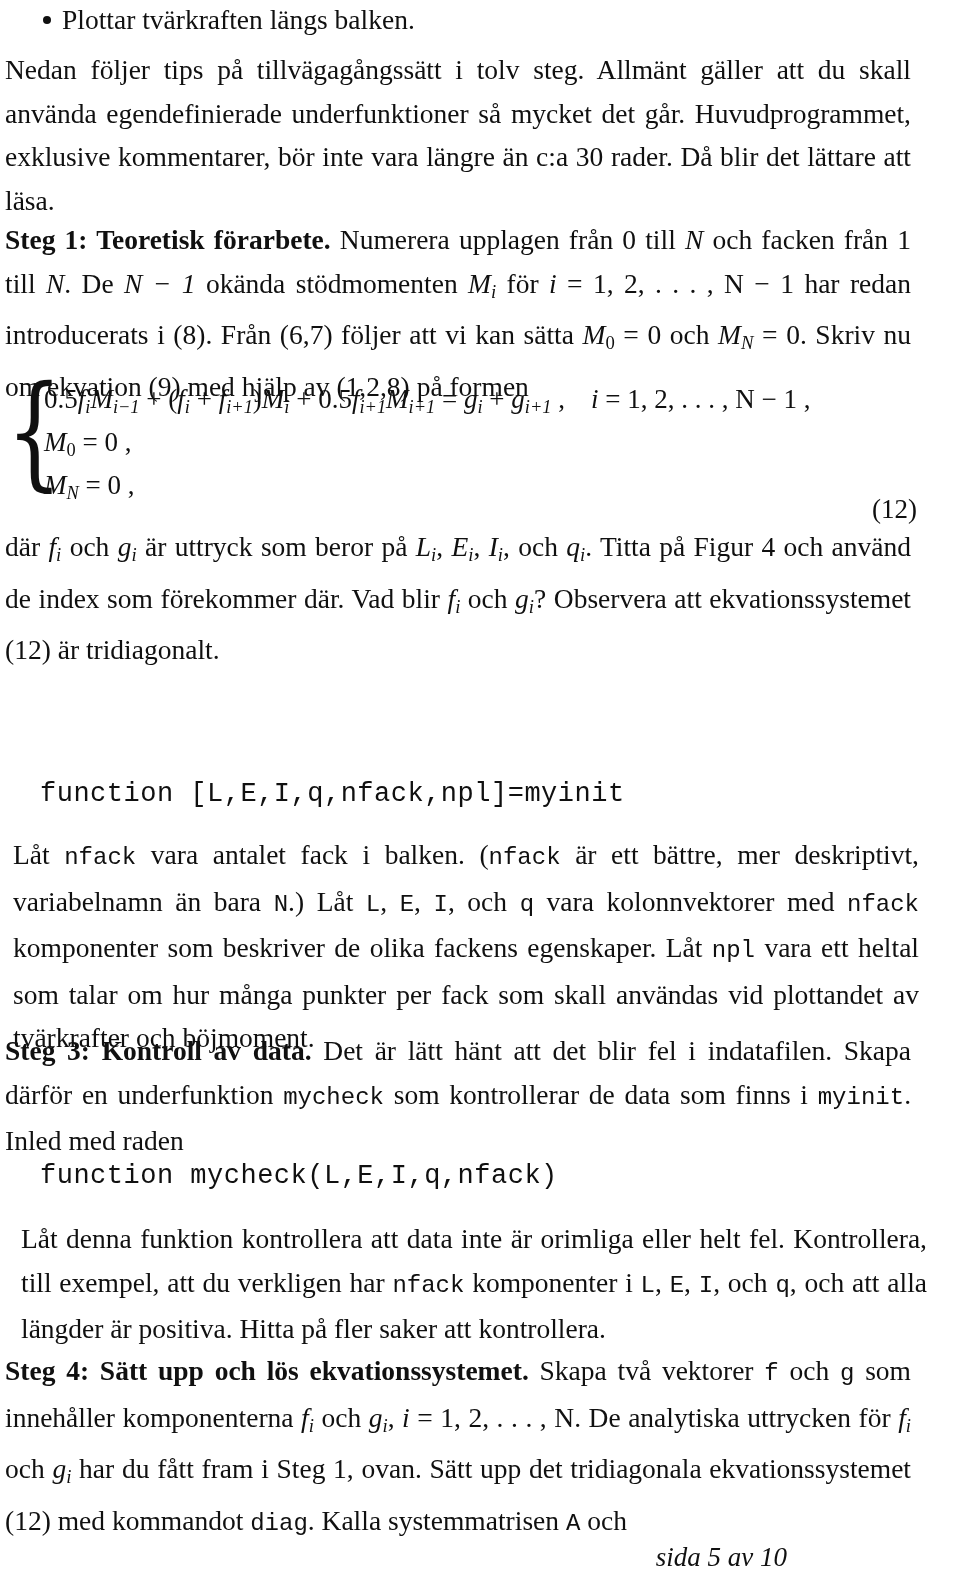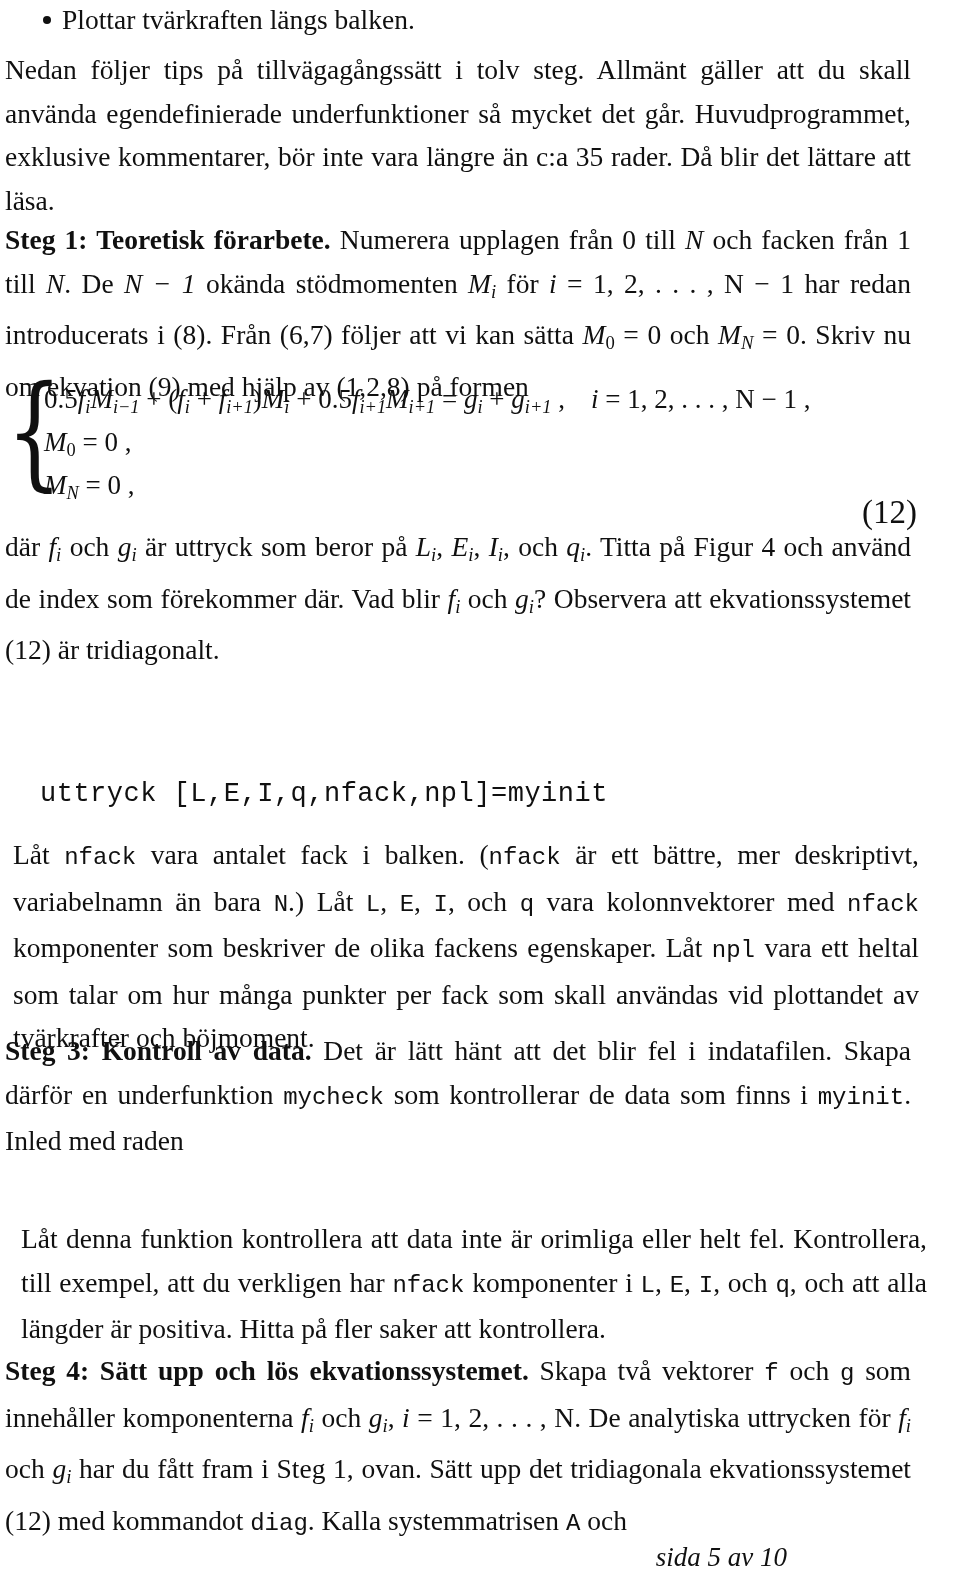--- a/index.html
+++ b/index.html
@@ -110,21 +110,21 @@
     width: 900px;
   }
   .eqline {
     font-size: 27px;
     line-height: 35px;
     white-space: nowrap;
   }
   .eqtag {
     position: absolute;
     right: 43px;
-    font-size: 33px;
+    font-size: 27px;
   }
 
   .footer {
     position: absolute;
     right: 56px;
     bottom: 6px;
     font-style: italic;
     font-size: 27px;
   }
 </style>
@@ -134,21 +134,21 @@
 <div class="page">
 
   <div class="col" style="top:-2px;">
     <div class="bulletline">
       <span class="bullet-dot"></span>
       <span>Plottar tvärkraften längs balken.</span>
     </div>
   </div>
 
   <div class="col" style="top:48px;">
-    <p class="para">Nedan följer tips på tillvägagångssätt i tolv steg. Allmänt gäller att du skall använda egendefinierade underfunktioner så mycket det går. Huvudprogrammet, exklusive kommentarer, bör inte vara längre än c:a 35 rader. Då blir det lättare att läsa.</p>
+    <p class="para">Nedan följer tips på tillvägagångssätt i tolv steg. Allmänt gäller att du skall använda egendefinierade underfunktioner så mycket det går. Huvudprogrammet, exklusive kommentarer, bör inte vara längre än c:a 30 rader. Då blir det lättare att läsa.</p>
   </div>
 
   <div class="col" style="top:218px;">
     <p class="para"><b class="run-in">Steg 1: Teoretisk förarbete.</b><span> Numerera upplagen från 0 till </span><span class="m">N</span><span> och facken från 1 till </span><span class="m">N</span><span>. De </span><span class="m">N − 1</span><span> okända stödmomenten </span><span class="m">M</span><sub>i</sub><span> för </span><span class="m">i</span><span class="m mu"> = 1, 2, . . . , N − 1</span><span> har redan introducerats i (8). Från (6,7) följer att vi kan sätta </span><span class="m">M</span><sub class="up">0</sub><span class="m mu"> = 0</span><span> och </span><span class="m">M</span><sub>N</sub><span class="m mu"> = 0</span><span>. Skriv nu om ekvation (9) med hjälp av (1,2,8) på formen</span></p>
   </div>
 
   <div class="eqblock" style="top:382px; height:130px;">
     <div class="brace">{</div>
 
     <div class="eqlines">
@@ -163,31 +163,34 @@
 
     <div class="eqtag" style="top:112px;">(12)</div>
   </div>
 
   <div class="col" style="top:525px;">
     <p class="para"><span>där </span><span class="m">f</span><sub>i</sub><span> och </span><span class="m">g</span><sub>i</sub><span> är uttryck som beror på </span><span class="m">L</span><sub>i</sub><span>, </span><span class="m">E</span><sub>i</sub><span>, </span><span class="m">I</span><sub>i</sub><span>, och </span><span class="m">q</span><sub>i</sub><span>. Titta på Figur 4 och använd de index som förekommer där. Vad blir </span><span class="m">f</span><sub>i</sub><span> och </span><span class="m">g</span><sub>i</sub><span>? Observera att ekvationssystemet (12) är tridiagonalt.</span></p>
   </div>
 
 
   <div class="col" style="top:779px; left:40px;">
-    <div class="codeline">uttryck [L,E,I,q,nfack,npl]=myinit</div>
+    <div class="codeline">function [L,E,I,q,nfack,npl]=myinit</div>
   </div>
 
   <div class="col" style="top:833px;margin-left:8px;">
     <p class="para"><span>Låt </span><code>nfack</code><span> vara antalet fack i balken. (</span><code>nfack</code><span> är ett bättre, mer deskriptivt, variabelnamn än bara </span><code>N</code><span>.) Låt </span><code>L</code><span>, </span><code>E</code><span>, </span><code>I</code><span>, och </span><code>q</code><span> vara kolonnvektorer med </span><code>nfack</code><span> komponenter som beskriver de olika fackens egenskaper. Låt </span><code>npl</code><span> vara ett heltal som talar om hur många punkter per fack som skall användas vid plottandet av tvärkrafter och böjmoment.</span></p>
   </div>
 
   <div class="col" style="top:1029px;">
     <p class="para"><b class="run-in">Steg 3: Kontroll av data.</b><span> Det är lätt hänt att det blir fel i indatafilen. Skapa därför en underfunktion </span><code>mycheck</code><span> som kontrollerar de data som finns i </span><code>myinit</code><span>. Inled med raden</span></p>
   </div>
 
+  <div class="col" style="top:1161px; left:40px;">
+    <div class="codeline">function mycheck(L,E,I,q,nfack)</div>
+  </div>
 
   <div class="col" style="top:1217px;margin-left:16px;">
     <p class="para"><span>Låt denna funktion kontrollera att data inte är orimliga eller helt fel. Kontrollera, till exempel, att du verkligen har </span><code>nfack</code><span> komponenter i </span><code>L</code><span>, </span><code>E</code><span>, </span><code>I</code><span>, och </span><code>q</code><span>, och att alla längder är positiva. Hitta på fler saker att kontrollera.</span></p>
   </div>
 
   <div class="col" style="top:1349px;">
     <p class="para"><b class="run-in">Steg 4: Sätt upp och lös ekvationssystemet.</b><span> Skapa två vektorer </span><code>f</code><span> och </span><code>g</code><span> som innehåller komponenterna </span><span class="m">f</span><sub>i</sub><span> och </span><span class="m">g</span><sub>i</sub><span>, </span><span class="m">i</span><span class="m mu"> = 1, 2, . . . , N</span><span>. De analytiska uttrycken för </span><span class="m">f</span><sub>i</sub><span> och </span><span class="m">g</span><sub>i</sub><span> har du fått fram i Steg 1, ovan. Sätt upp det tridiagonala ekvationssystemet (12) med kommandot </span><code>diag</code><span>. Kalla systemmatrisen </span><code>A</code><span> och</span></p>
   </div>
 
   <div class="footer">sida 5 av 10</div>

